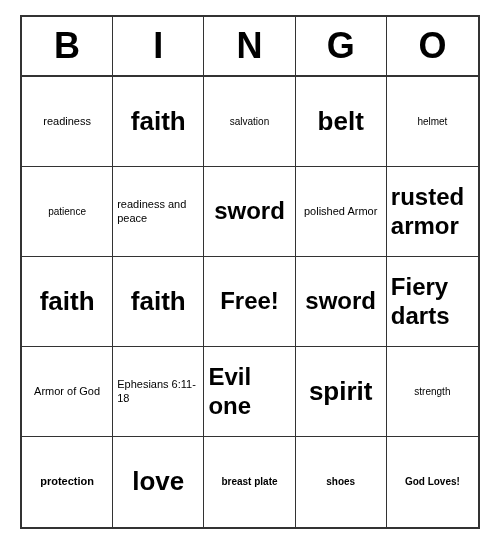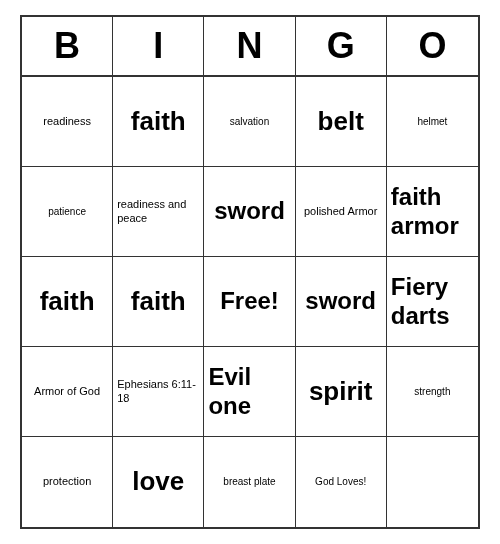--- a/index.html
+++ b/index.html
@@ -44,20 +44,21 @@
       align-items: center;
       text-align: left;
       padding: 4px;
       line-height: 1.2;
     }
     .bingo-cell:nth-child(5n) {
       border-right: none;
     }
     .bingo-cell:nth-child(n+21) {
       border-bottom: none;
+      font-weight: bold;
     }
     .size-small {
       font-size: 11px;
     }
     .size-medium {
       font-size: 10px;
     }
     .size-large {
       font-size: 24px;
       font-weight: bold;
@@ -81,29 +82,30 @@
   <div class="bingo-grid">
   <div class="bingo-cell size-small">readiness</div>
       <div class="bingo-cell size-xlarge">faith</div>
       <div class="bingo-cell size-medium">salvation</div>
       <div class="bingo-cell size-xlarge">belt</div>
       <div class="bingo-cell size-medium">helmet</div>
       <div class="bingo-cell size-medium">patience</div>
       <div class="bingo-cell size-small">readiness and peace</div>
       <div class="bingo-cell size-large">sword</div>
       <div class="bingo-cell size-small">polished Armor</div>
-      <div class="bingo-cell size-large">faith armor</div>
+      <div class="bingo-cell size-large">rusted armor</div>
       <div class="bingo-cell size-xlarge">faith</div>
       <div class="bingo-cell size-xlarge">faith</div>
       <div class="bingo-cell size-large">Free!</div>
       <div class="bingo-cell size-large">sword</div>
       <div class="bingo-cell size-large">Fiery darts</div>
       <div class="bingo-cell size-small">Armor of God</div>
       <div class="bingo-cell size-small">Ephesians 6:11-18</div>
       <div class="bingo-cell size-large">Evil one</div>
       <div class="bingo-cell size-xlarge">spirit</div>
       <div class="bingo-cell size-medium">strength</div>
       <div class="bingo-cell size-small">protection</div>
       <div class="bingo-cell size-xlarge">love</div>
       <div class="bingo-cell size-medium">breast plate</div>
+      <div class="bingo-cell size-medium">shoes</div>
       <div class="bingo-cell size-medium">God Loves!</div>
     </div>
 </div>
 
 </body></html>

